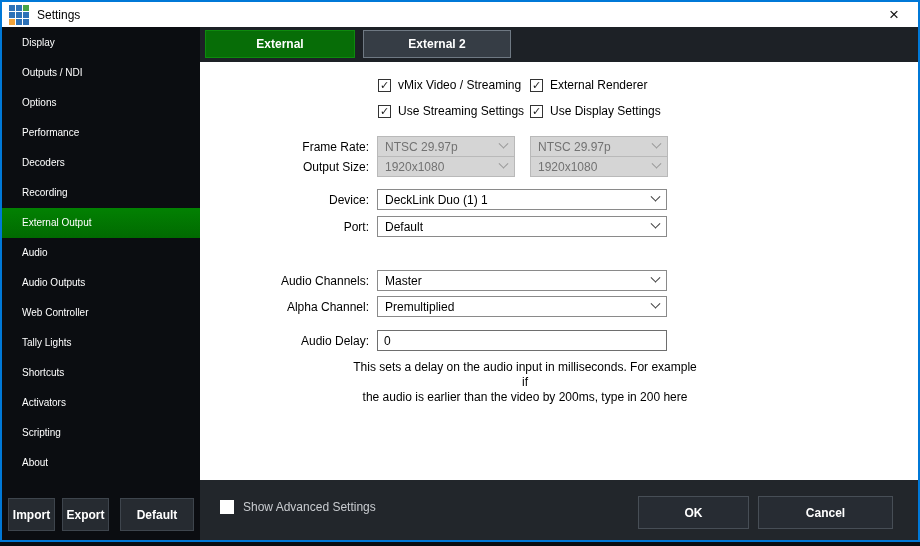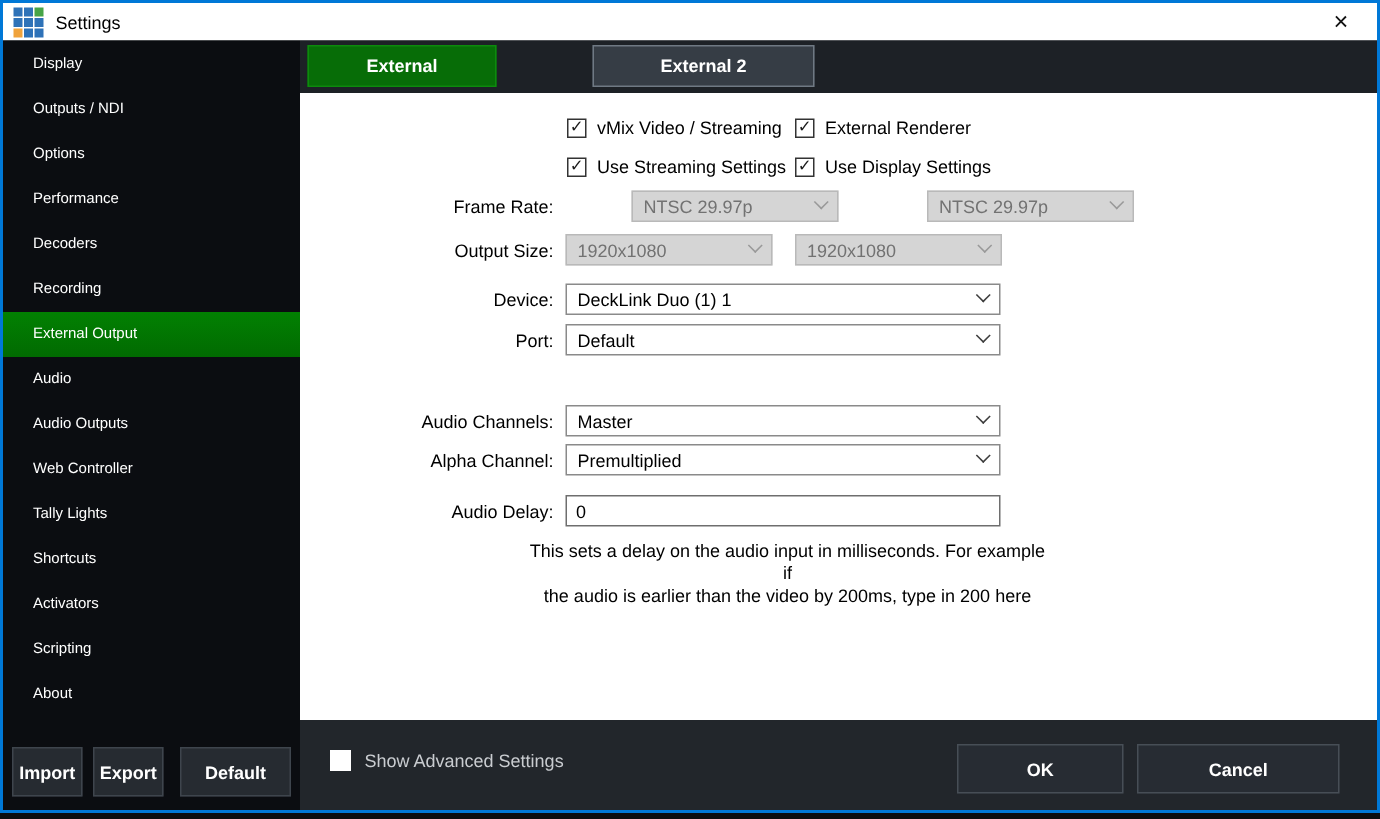--- a/index.html
+++ b/index.html
@@ -24,22 +24,22 @@
   .nav-item.selected { background:linear-gradient(#028102,#016a01); }
   .side-buttons { position:absolute; bottom:8px; left:0; right:0; height:34px; }
   .sbtn { position:absolute; top:0; height:33px; background:#262b31; border:1px solid #3e454d; color:#fff; font-size:12px; font-weight:bold; display:flex; align-items:center; justify-content:center; cursor:default; }
   .sbtn.import { left:6px; width:47px; }
   .sbtn.export { left:60px; width:47px; }
   .sbtn.default { left:118px; width:74px; }
 
   
   .tabrow { position:absolute; left:198px; top:25px; right:0; height:35px; background:#1d2126; }
   .tab { position:absolute; top:3px; height:28px; display:flex; align-items:center; justify-content:center; font-size:12px; font-weight:600; color:#fff; cursor:default; }
-  .tab.t1 { left:5px; width:126px; background:#076d07; border:1px solid #0d8a0d; }
-  .tab.t2 { left:163px; width:148px; background:#363d45; border:1px solid #6f7983;margin-left:32px; }
+  .tab.t1 { left:5px; width:150px; background:#076d07; border:1px solid #0d8a0d; }
+  .tab.t2 { left:163px; width:148px; background:#363d45; border:1px solid #6f7983; }
 
   .panel { position:absolute; left:198px; top:60px; right:0; height:418px; background:#ffffff; font-size:12px; color:#000; }
 
   
   .cbrow { position:absolute; display:flex; align-items:center; gap:7px; cursor:default; }
   .cb { width:13px; height:13px; background:#fff; border:1px solid #333; display:flex; align-items:center; justify-content:center; flex:0 0 auto; }
   .cb span { font-size:11px; line-height:11px; color:#1a1a1a; }
   .cb-label { white-space:nowrap; }
   .pos-a { top:16px; left:178px; }
   .pos-b { top:16px; left:330px; }
@@ -53,21 +53,21 @@
   .combo .val { flex:1; white-space:nowrap; overflow:hidden; }
   .combo .chev { width:7px; height:7px; border-right:1.4px solid #3c3c3c; border-bottom:1.4px solid #3c3c3c; transform:rotate(45deg) translate(-2px,-2px); margin-left:6px; flex:0 0 auto; }
   .combo.disabled { background:#d5d5d5; border-color:#b9b9b9; color:#727272; }
   .combo.disabled .chev { border-color:#999; }
   .w-sm { width:138px; }
   .w-lg { width:290px; }
   .col2 { margin-left:15px; }
   .txt { width:290px; height:21px; border:1px solid #6e6e6e; font-family:"Liberation Sans", sans-serif; font-size:12px; padding:0 6px; color:#000; }
   .help { position:absolute; top:298px; left:150px; width:350px; text-align:center; line-height:15px; color:#000; }
 
-  .r1 { top:65px;gap:44px; }  .r2 { top:94px; }  .r3 { top:127px; } .r4 { top:154px; }
+  .r1 { top:74px; }  .r2 { top:94px; }  .r3 { top:127px; } .r4 { top:154px; }
   .r5 { top:208px; } .r6 { top:234px; } .r7 { top:268px;align-items:center; }
 
   
   .footerbar { position:absolute; left:198px; top:478px; right:0; height:60px; background:#22262b; }
   .adv { position:absolute; left:20px; top:20px; display:flex; align-items:center; gap:9px; cursor:default; }
   .adv .cb { width:14px; height:14px; border:none; background:#fff; }
   .adv-label { font-size:12px; color:#c9ccd0; }
   .fbtn { position:absolute; top:16px; height:33px; background:#272c33; border:1px solid #474e56; color:#fff; font-size:12px; font-weight:bold; display:flex; align-items:center; justify-content:center; cursor:default; }
   .fbtn.ok { left:438px; width:111px; }
   .fbtn.cancel { left:558px; width:135px; }

